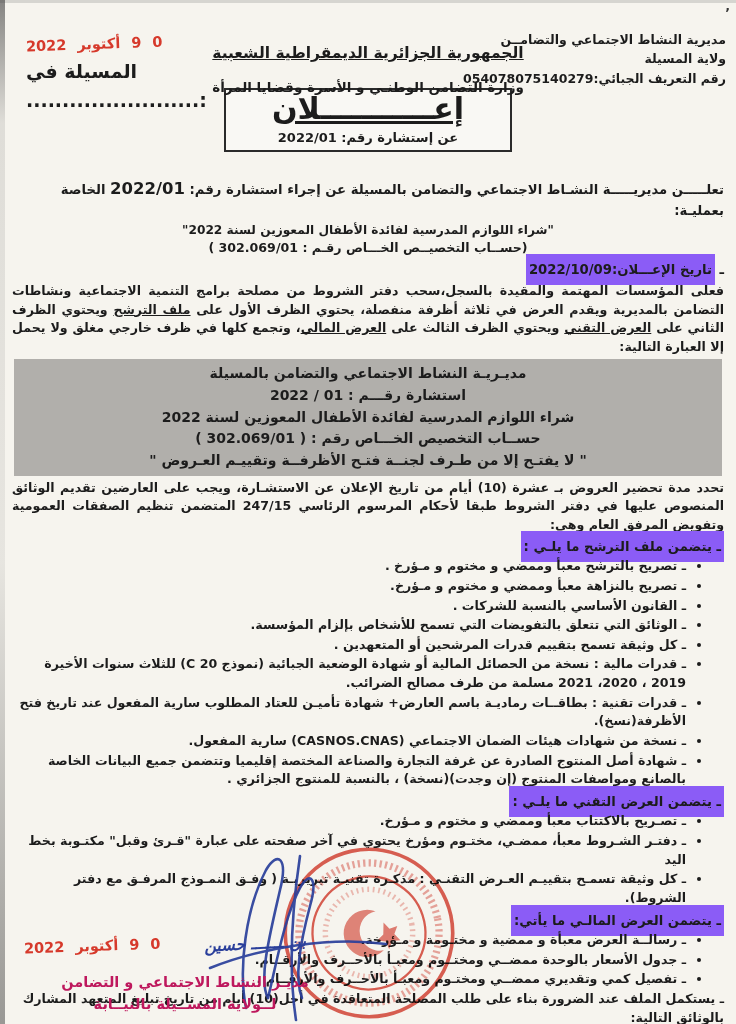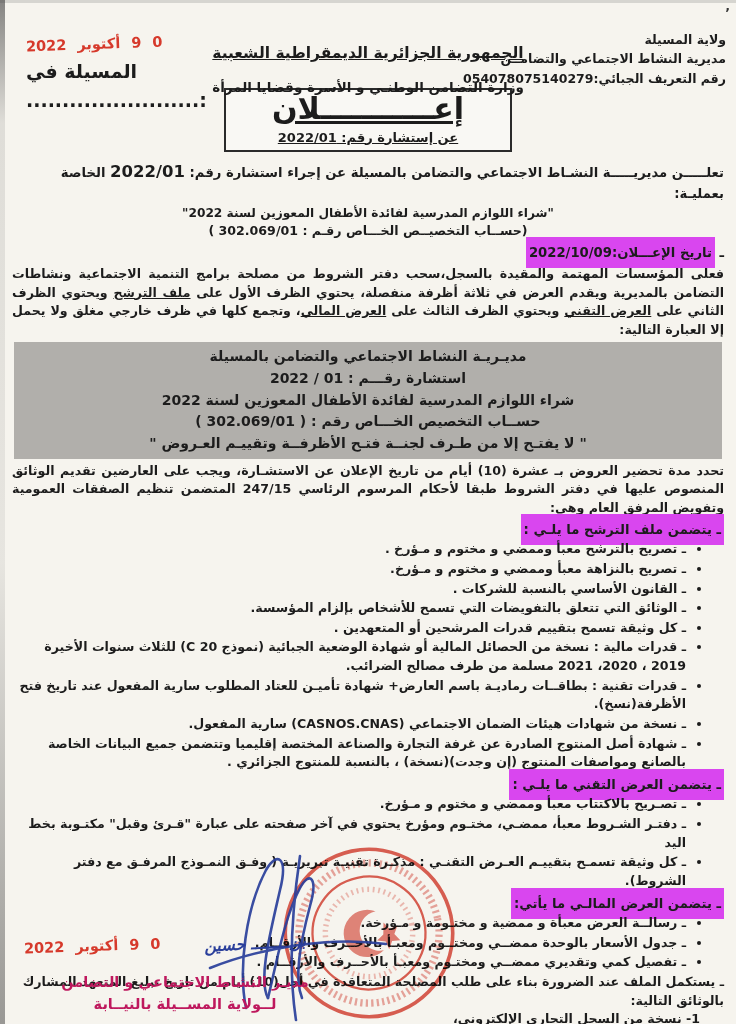--- a/index.html
+++ b/index.html
@@ -16,28 +16,28 @@
   .corner-mark{position:absolute;top:4px;right:6px;color:#333;font-weight:bold;}
 
   .hdr-center{position:absolute;top:6px;right:0;left:0;text-align:center;}
   .republic{font-size:15.5px;font-weight:bold;text-decoration:underline;margin-top:36px;}
   .ministry{font-size:13.5px;font-weight:bold;margin-top:13px;}
   .hdr-right{position:absolute;top:30px;right:10px;text-align:right;font-size:12.5px;font-weight:bold;line-height:1.55;}
   .hdr-left{position:absolute;top:34px;left:26px;width:230px;text-align:left;}
   .stamp-date{color:#d6392b;font-weight:bold;font-size:14.5px;letter-spacing:1.5px;word-spacing:6px;transform:rotate(-2deg);display:inline-block;}
   .place-line{font-size:19px;font-weight:bold;margin-top:2px;text-align:left;}
 
-  .ann-box{margin:88px auto 0;width:268px;border:2px solid #2a2a2a;text-align:center;padding:2px 8px 3px;background:rgba(255,255,255,.35);text-decoration:underline;}
+  .ann-box{margin:88px auto 17px;width:268px;border:2px solid #2a2a2a;text-align:center;padding:2px 8px 3px;background:rgba(255,255,255,.35);}
   .ann-title{font-size:30px;font-weight:bold;text-decoration:underline;line-height:1.15;}
   .ann-sub{font-size:13px;font-weight:bold;margin-top:1px;}
 
   .content{padding:5px 12px 0 12px;}
   .b{font-weight:bold;}
   .u{text-decoration:underline;}
-  .hl{background:#d946ef;padding:8px 3px;}
+  .hl{background:#8b5cf6;padding:8px 3px;}
   .center{text-align:center;}
   .intro{font-size:13.2px;font-weight:bold;margin-top:3px;}
   .intro .big-num{font-size:16.5px;}
   .op-line{font-size:12.2px;font-weight:bold;}
   .acct-line{font-size:12.6px;font-weight:bold;}
   .date-line{font-size:13.2px;font-weight:bold;margin:3px 0 2px;}
   .para{text-align:justify;font-weight:600;}
   .grey-box{background:#b1afab;margin:3px 2px;padding:4px 6px;text-align:center;font-weight:bold;font-size:14px;line-height:1.55;}
   .sec-head{display:inline-block;font-weight:bold;font-size:13.2px;margin-top:2px;}
   .sec-head .hl{}
@@ -61,22 +61,22 @@
 <div class="page">
   <div class="edge-left"></div>
   <div class="edge-top"></div>
   <div class="corner-mark">’</div>
 
   <div class="hdr-center">
     <div class="republic">الجمهورية الجزائرية الديمقراطية الشعبية</div>
     <div class="ministry">وزارة التضامن الوطنـي و الأسرة وقضايا المرأة</div>
   </div>
   <div class="hdr-right">
+    <div>مديرية النشاط الاجتماعي والتضامــن</div>
     <div>ولاية المسيلة</div>
-    <div>مديرية النشاط الاجتماعي والتضامــن</div>
     <div><span>رقم التعريف الجبائي:</span><span>054078075140279</span></div>
   </div>
   <div class="hdr-left">
     <span class="stamp-date">0 9 أكتوبر 2022</span>
     <div class="place-line">المسيلة في :........................</div>
   </div>
 
   <div class="ann-box">
     <div class="ann-title">إعـــــــــــلان</div>
     <div class="ann-sub">عن إستشارة رقم: 2022/01</div>

